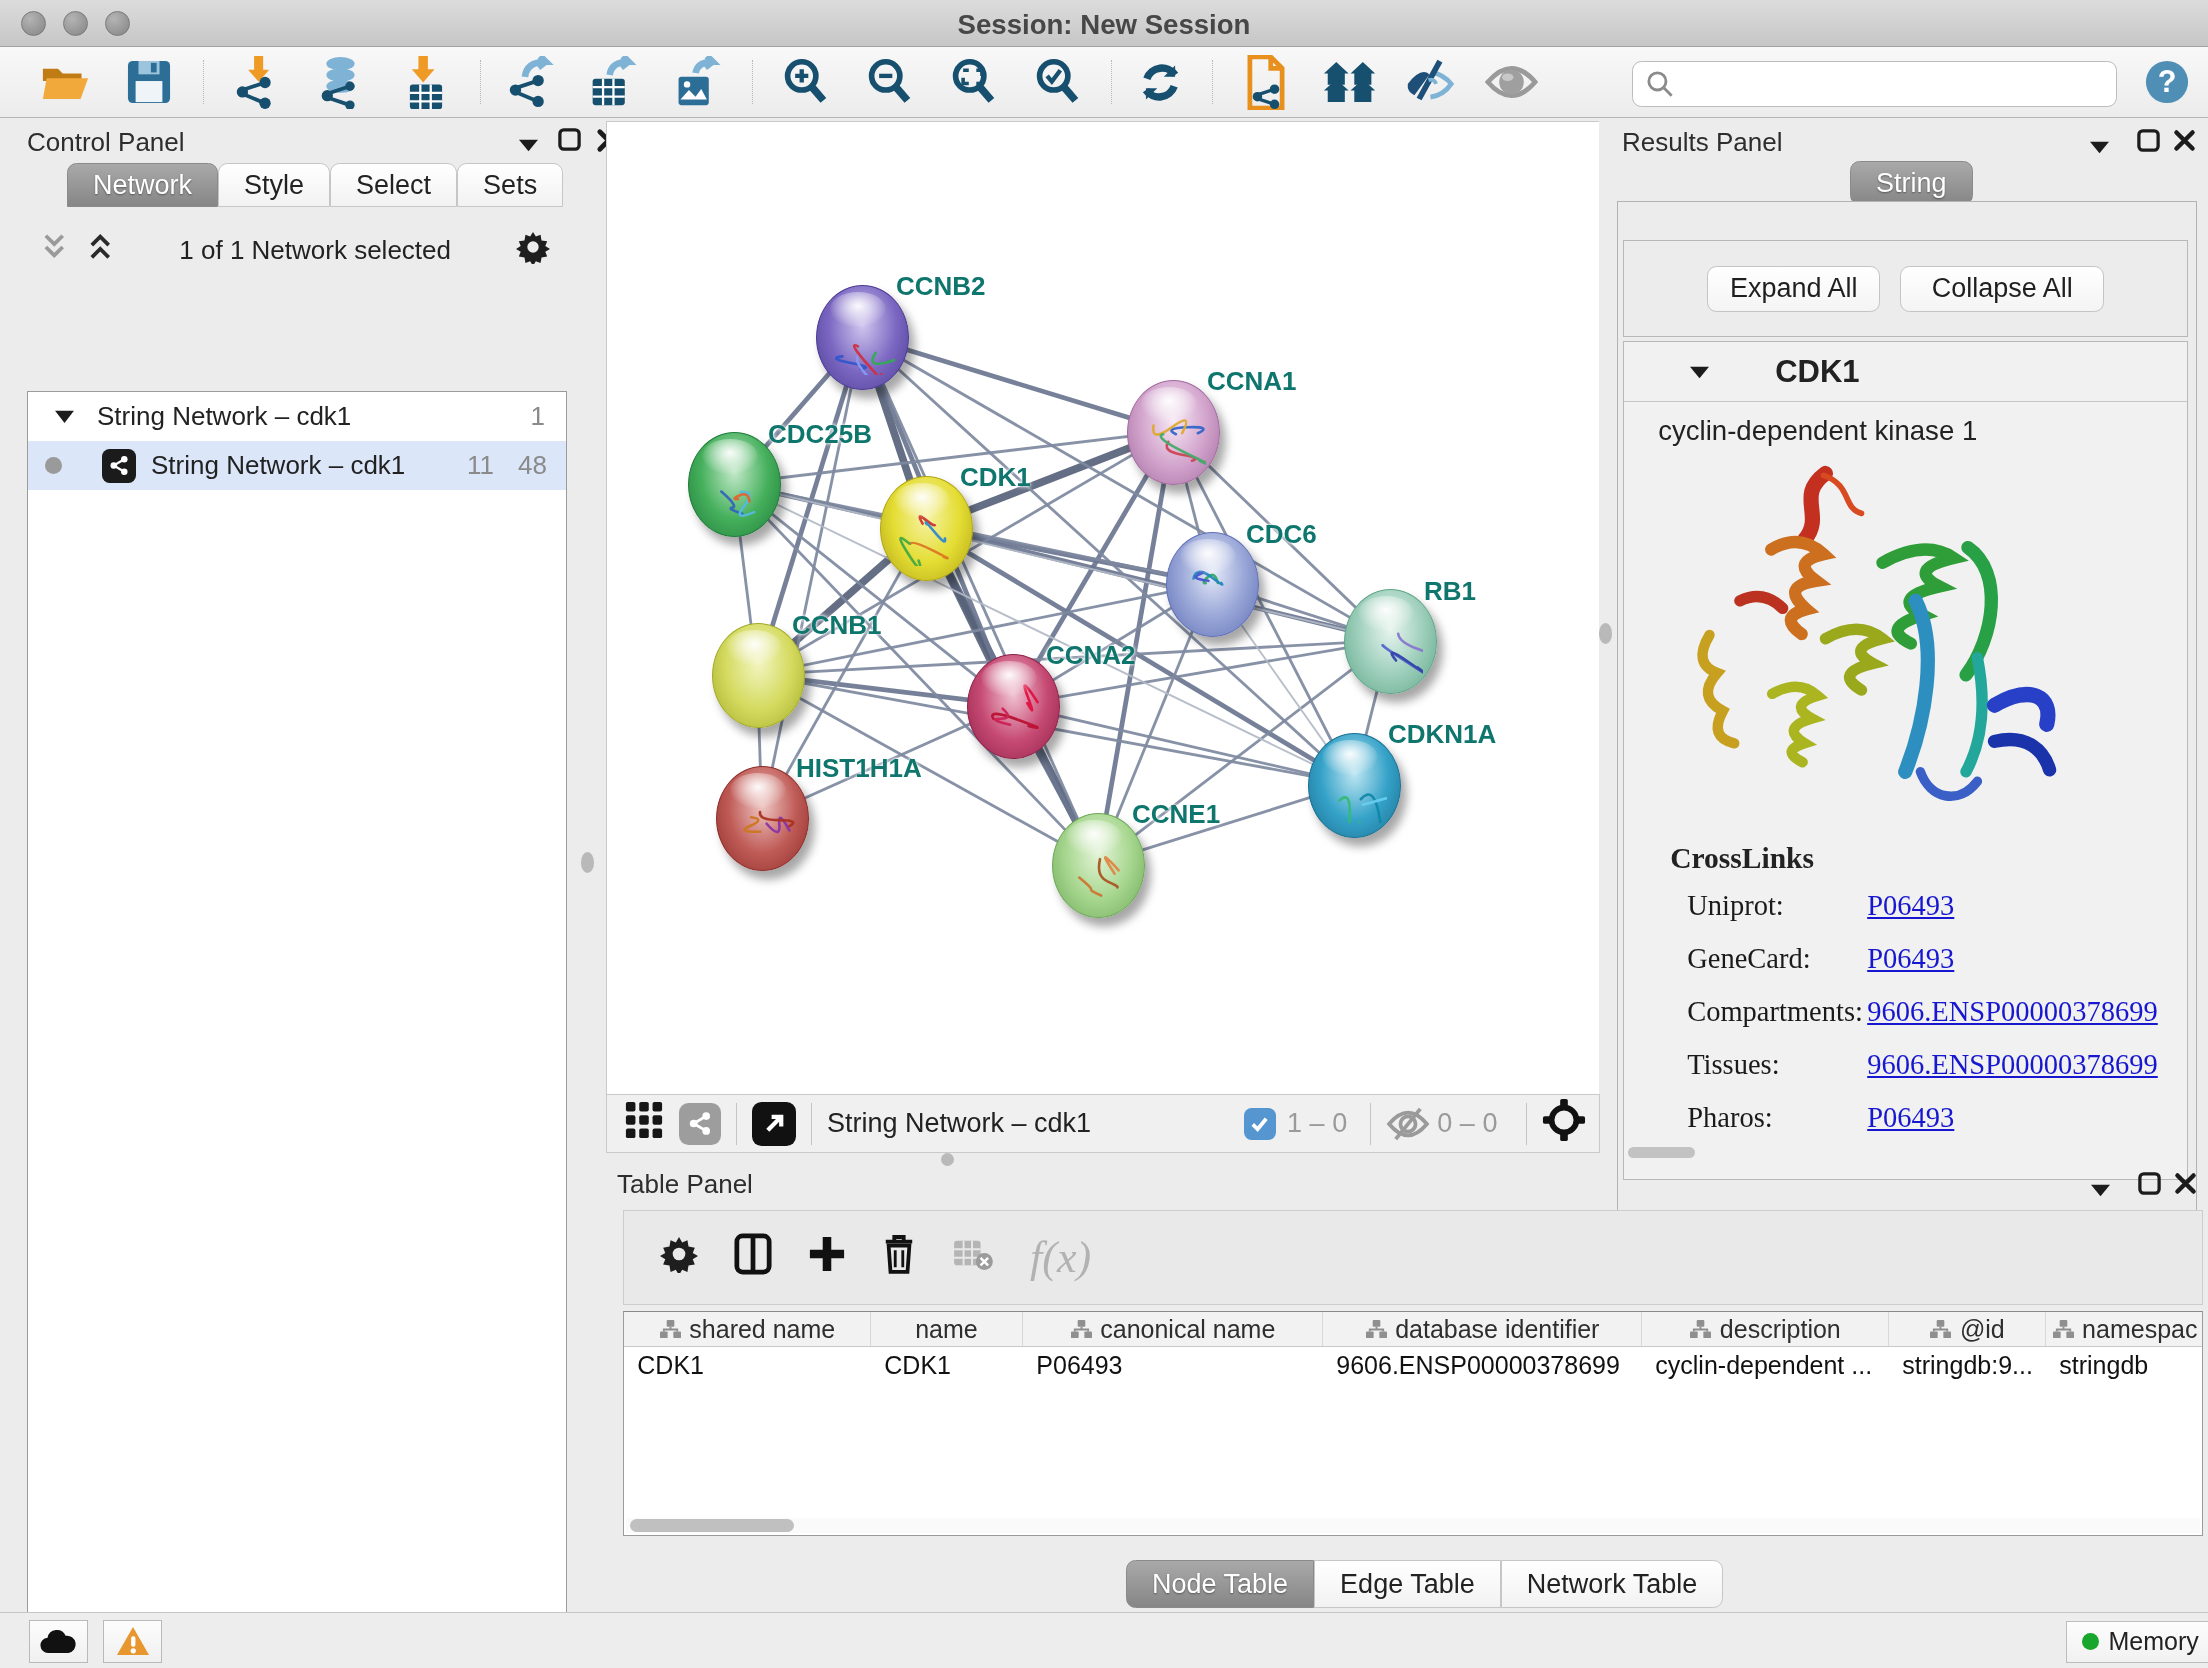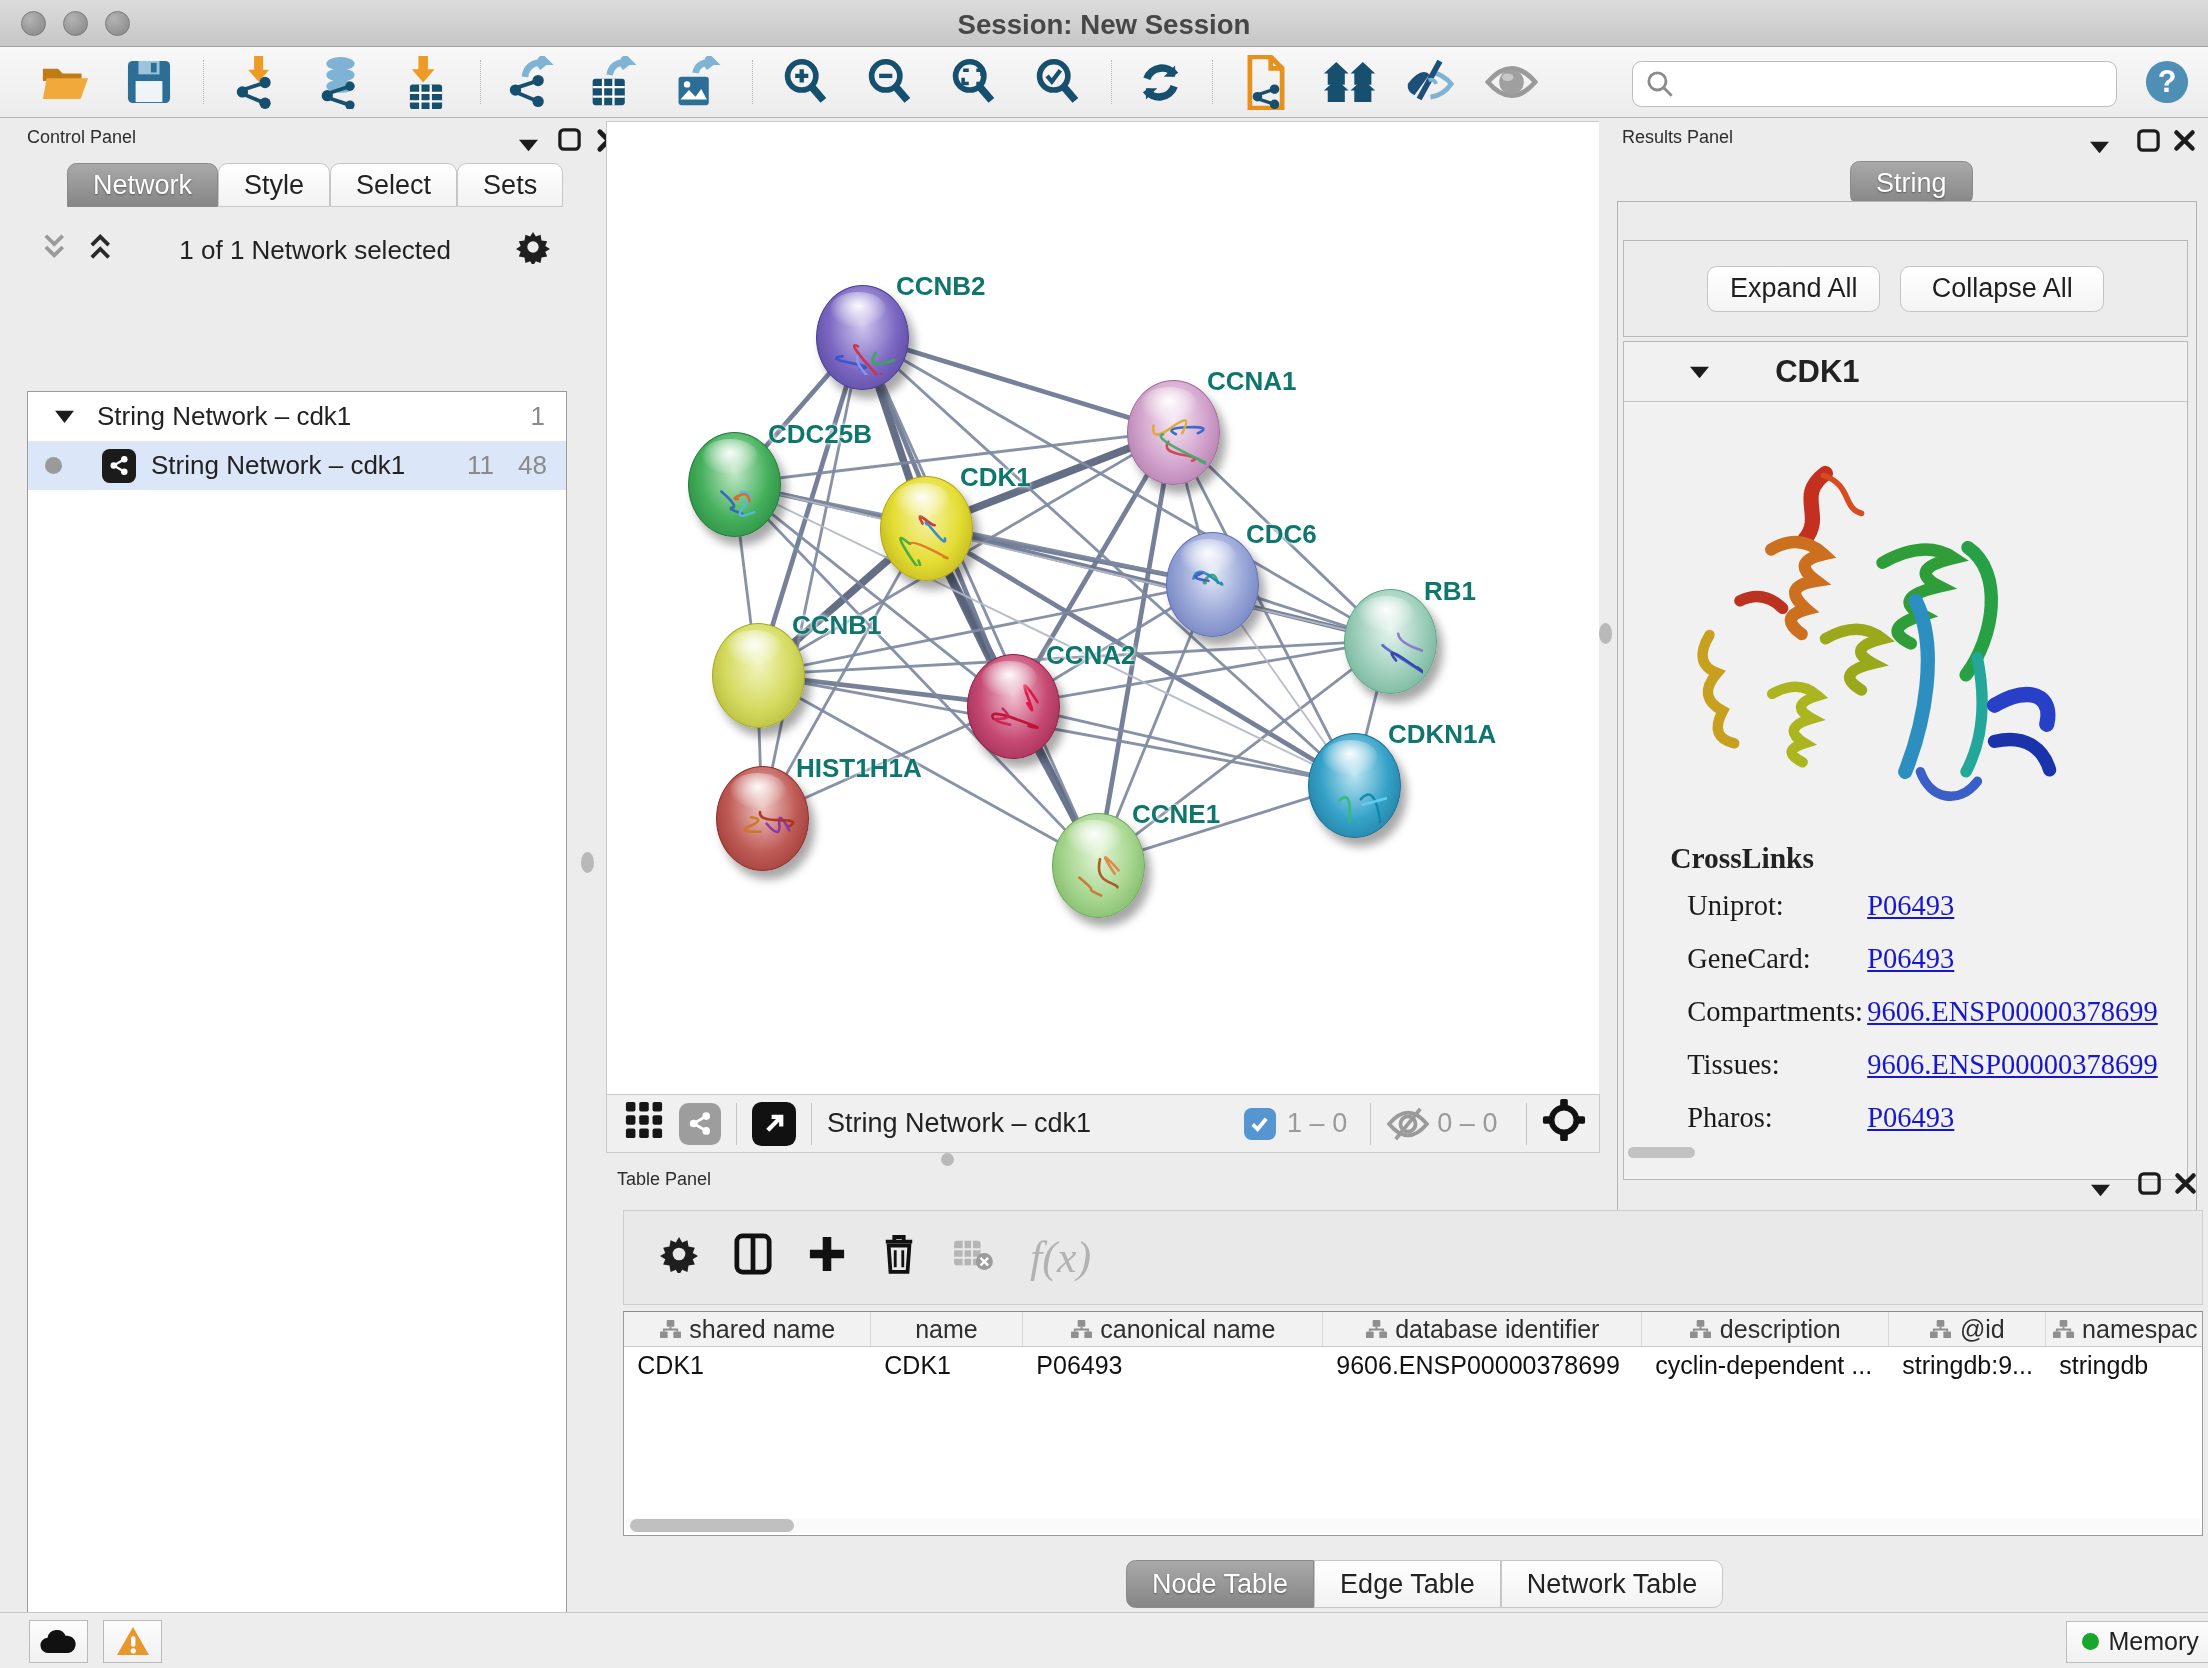--- a/index.html
+++ b/index.html
@@ -9,21 +9,21 @@
   .titlebar{left:0;top:0;width:2208px;height:46px;background:linear-gradient(#dcdcdc,#c6c6c6);border-bottom:1px solid #a2a2a2;}
   .tl{width:25px;height:25px;border-radius:50%;top:10.5px;background:radial-gradient(circle at 35% 30%,#b4b4b4,#848484);border:1px solid #7a7a7a;box-sizing:border-box;}
   .wintitle{width:100%;text-align:center;top:8.6px;font-size:27.6px;font-weight:bold;color:#474747;}
   
   .toolbar{left:0;top:47px;width:2208px;height:70px;background:linear-gradient(#f8f8f8,#ececec);border-bottom:1px solid #b5b5b5;}
   .tbtn{top:7.6px;width:74px;height:55px;display:flex;align-items:center;justify-content:center;}
   .tsep{top:13.3px;width:0;height:44px;border-left:1.9px dotted #b8b8b8;}
   .searchbox{left:1632px;top:14.3px;width:483px;height:44px;background:#fff;border:1.9px solid #bcbcbc;border-radius:9.5px;display:flex;align-items:center;}
   .searchbox input{border:none;outline:none;font-size:25px;flex:1;background:transparent;font-family:"Liberation Sans",sans-serif;}
   
-  .phead{font-size:18px;color:#2d2d2d;}
+  .phead{font-size:26px;color:#2d2d2d;}
   .tabbtn{height:44px;border:1px solid #c6c6c6;background:linear-gradient(#ffffff,#f2f2f2);color:#222;font-size:27px;display:inline-flex;align-items:center;justify-content:center;padding:0 25px;box-sizing:border-box;}
   .tabsel{background:linear-gradient(#a9a9a9,#868686);color:#fff;text-shadow:0 1px 1.9px rgba(0,0,0,.4);border-color:#8a8a8a;}
   
   .treebox{left:27px;top:274px;width:538px;height:1307px;background:#fff;border:1.9px solid #9b9b9b;}
   .trow{position:relative;width:100%;height:49px;display:flex;align-items:center;font-size:26px;}
   .trow .cnt{color:#8a8a8a;}
   .selrow{background:#dbe7f8;}
   .sharebadge{width:34px;height:34px;border-radius:7.6px;background:#1b1b1b;display:flex;align-items:center;justify-content:center;}
   
   .netcanvas{left:606px;top:121px;width:992px;height:973px;background:#fff;border-left:1px solid #c9c9c9;border-top:1px solid #c9c9c9;}
@@ -538,20 +538,21 @@
         <button class="rbtn" style="width:204px">Collapse All</button>
       </div>
 
       <div class="abs" style="left:5.7px;top:139px;width:563px;height:837px;border:1px solid #b8b8b8;background:#f1f1f1">
         <div style="height:59px;display:flex;align-items:center;border-bottom:1px solid #c6c6c6">
           <svg style="margin-left:63px" width="25" height="19" viewBox="0 0 26 20">
               <path d="M3 5 h20 l-10 12z" fill="#1c1c1c"></path>
             </svg>
           <span style="margin-left:63px;font-size:31px;font-weight:bold">CDK1</span>
         </div>
+        <div style="padding:13.3px 0 0 34px;font-size:27.6px">cyclin-dependent kinase 1</div>
 
         <svg width="380" height="357" viewBox="0 0 400 375" style="position:absolute;left:57px;top:114px">
           <g fill="none" stroke-linecap="round">
             <path d="M152 18 C120 42 152 62 130 88" stroke="#c43020" stroke-width="16"></path>
             <path d="M95 98 q30 -18 55 5 q-35 8 -8 28 q-38 6 -10 30 q-30 8 -5 26" stroke="#cc7020" stroke-width="13"></path>
             <path d="M62 152 q25 -12 45 8" stroke="#bb3320" stroke-width="12"></path>
             <path d="M30 188 q-18 30 8 40 q-22 25 6 40 q-15 28 12 34" stroke="#c8a020" stroke-width="11"></path>
             <path d="M96 250 q28 -16 48 2 q-32 10 -6 24 q-34 10 -8 26 q-26 8 -2 20" stroke="#aab520" stroke-width="11"></path>
             <path d="M152 192 q35 -20 60 0 q-40 10 -10 26 q-42 10 -12 28" stroke="#9aa81c" stroke-width="12"></path>
             <path d="M212 112 q45 -25 75 -5 q-50 12 -15 30 q-52 12 -18 30 q-45 14 -12 30" stroke="#2f9e38" stroke-width="13"></path>

